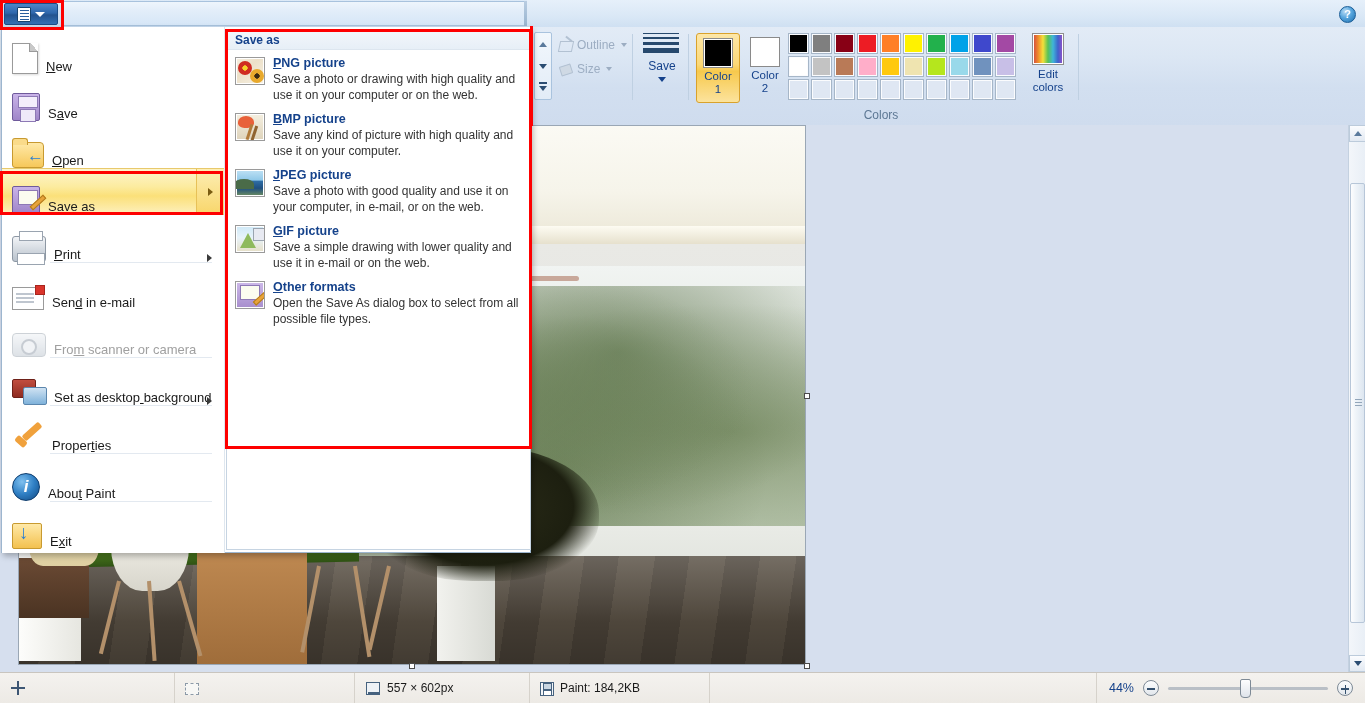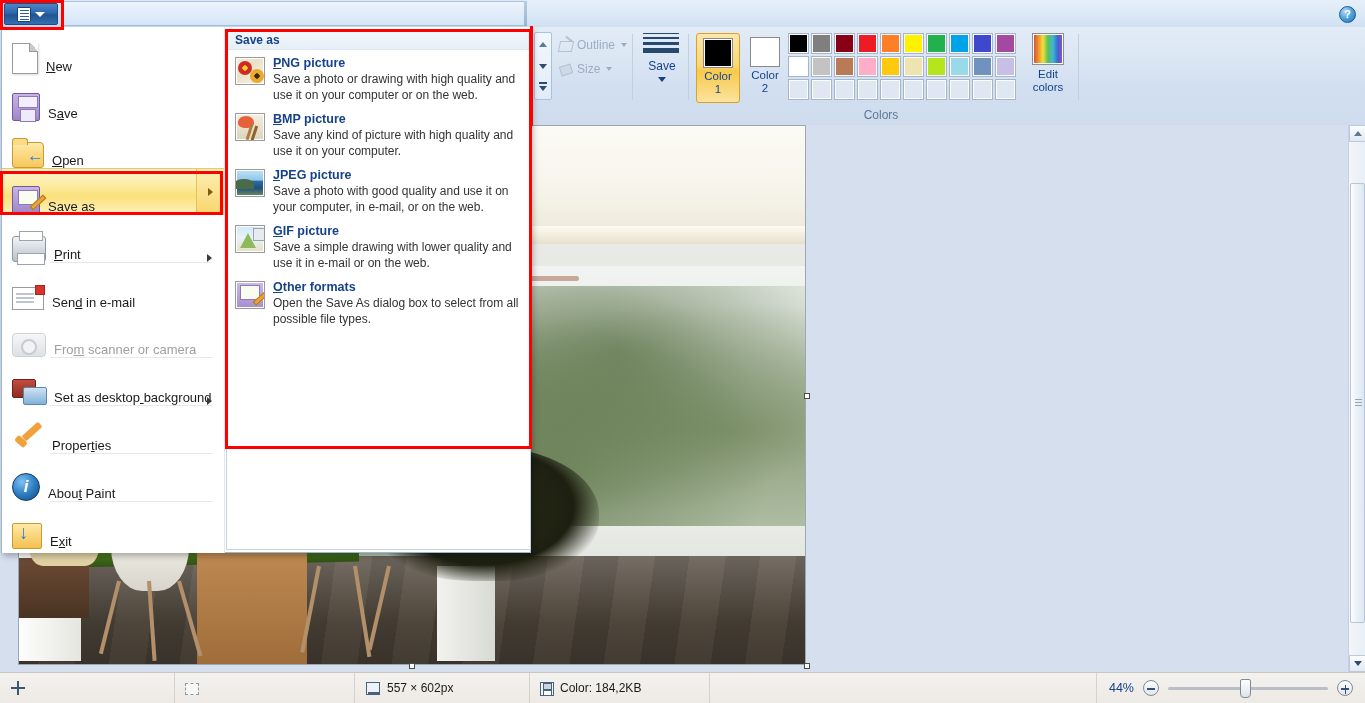--- a/index.html
+++ b/index.html
@@ -653,21 +653,21 @@
     <div class="sb-cell" style="width:180px;">
       <span class="sb-icon ic-sel"></span>
       <span></span>
     </div>
     <div class="sb-cell" style="width:175px;">
       <span class="sb-icon ic-dims"></span>
       <span>557 × 602px</span>
     </div>
     <div class="sb-cell" style="width:180px;">
       <span class="sb-icon ic-size"></span>
-      <span>Color: 184,2KB</span>
+      <span>Paint: 184,2KB</span>
     </div>
     <div class="sb-spacer"></div>
     <div class="zoom-cell">
       <span class="zoom-pct">44%</span>
       <span class="zoom-btn"></span>
       <span class="zoom-track">
         <span class="zoom-thumb"></span>
       </span>
       <span class="zoom-btn plus"></span>
     </div>

